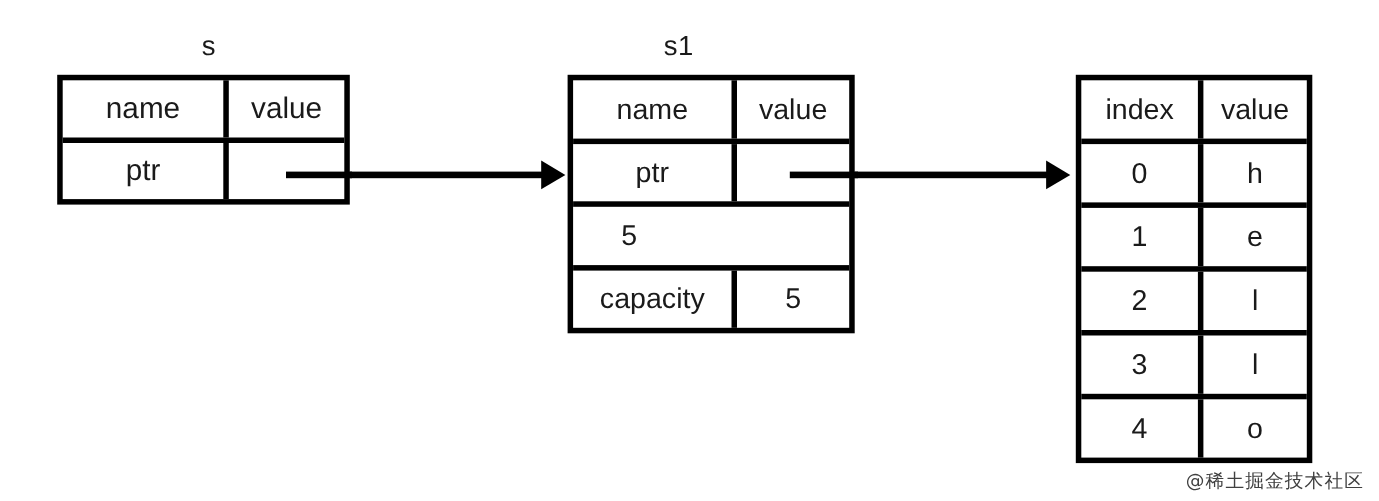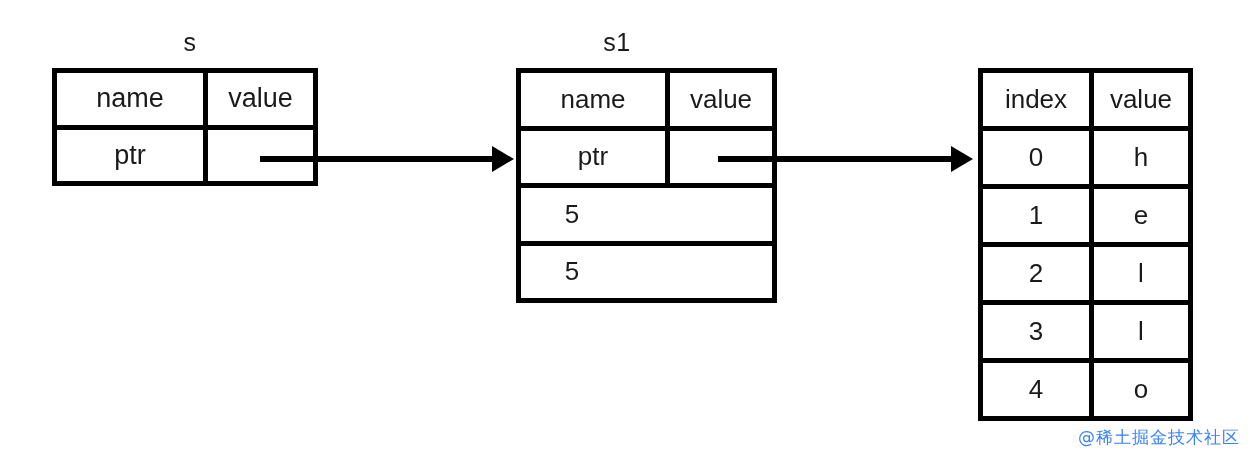--- a/index.html
+++ b/index.html
@@ -114,21 +114,21 @@
 
   #arrow2-line { left: 777px; top: 156px; width: 176px; }
   #arrow2-head { left: 951px; top: 146px; }
 
   
   #watermark {
     position: absolute;
     right: 14px;
     bottom: 6px;
     font-size: 17px;
-    color: #3b82f6;
+    color: #404040;
     letter-spacing: 1px;
     white-space: nowrap;
     font-family: "DejaVu Sans", sans-serif;
   }
 </style>
 </head>
 <body>
 
 <div id="canvas">
 
@@ -153,20 +153,21 @@
       <div class="cell c-right">value</div>
     </div>
     <div class="row">
       <div class="cell c-left">ptr</div>
       <div class="cell c-right"></div>
     </div>
     <div class="row">
       <div class="cell c-right">5</div>
     </div>
     <div class="row">
+      <div class="cell c-left">capacity</div>
       <div class="cell c-right">5</div>
     </div>
   </div>
 
   <div class="tbl" id="table-heap">
     <div class="row">
       <div class="cell c-left">index</div>
       <div class="cell c-right">value</div>
     </div>
     <div class="row">

